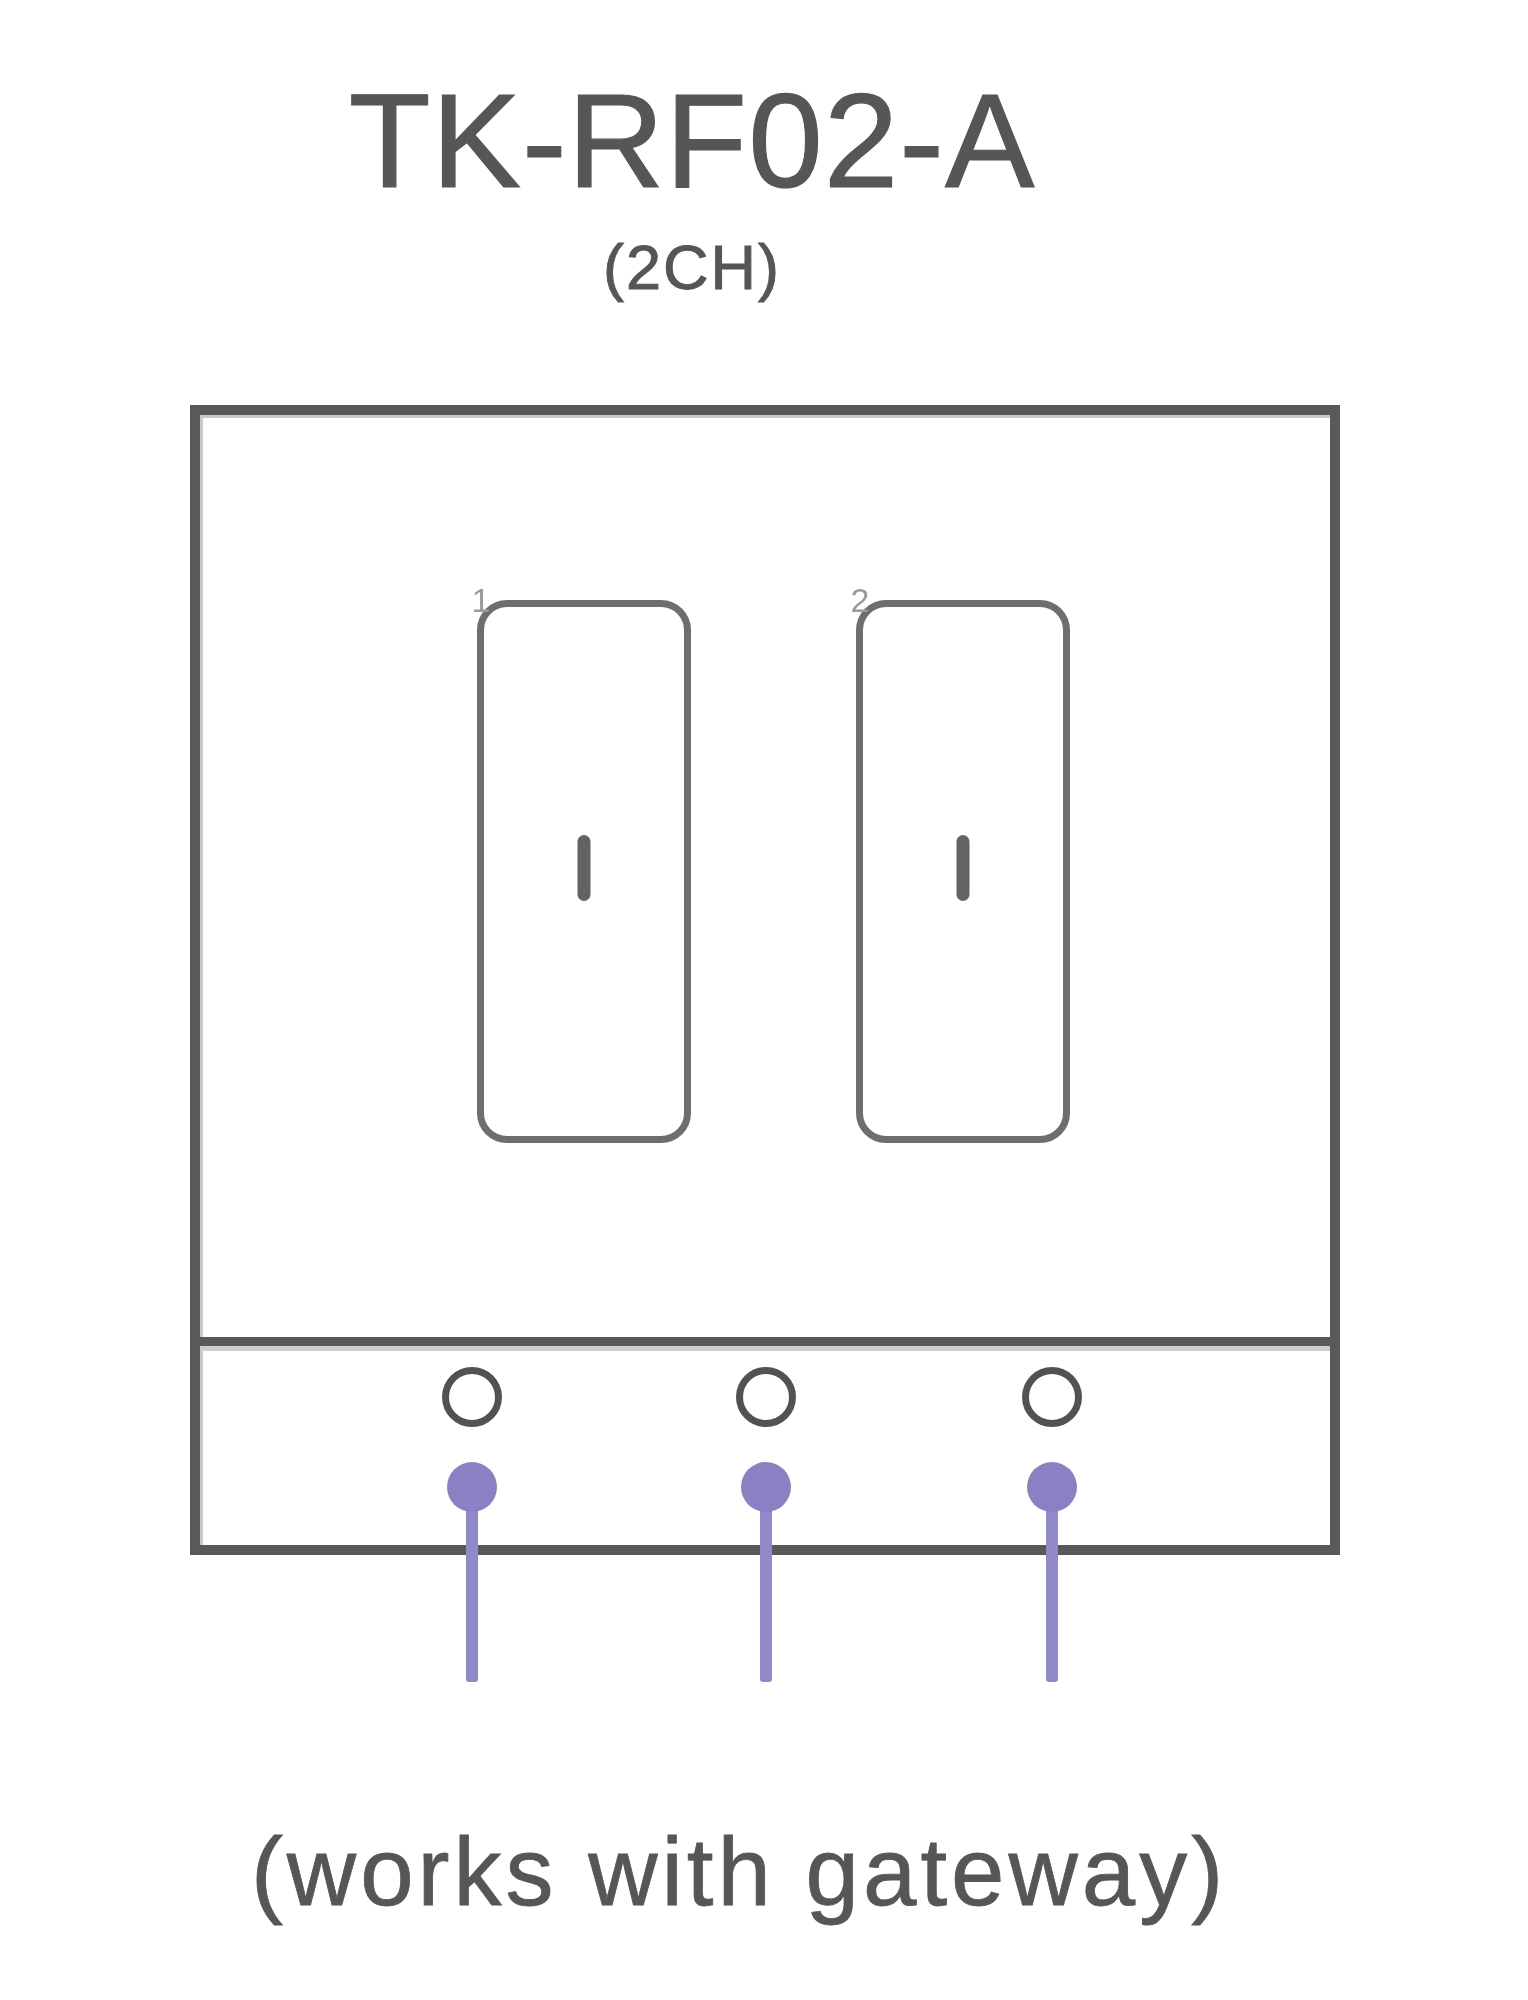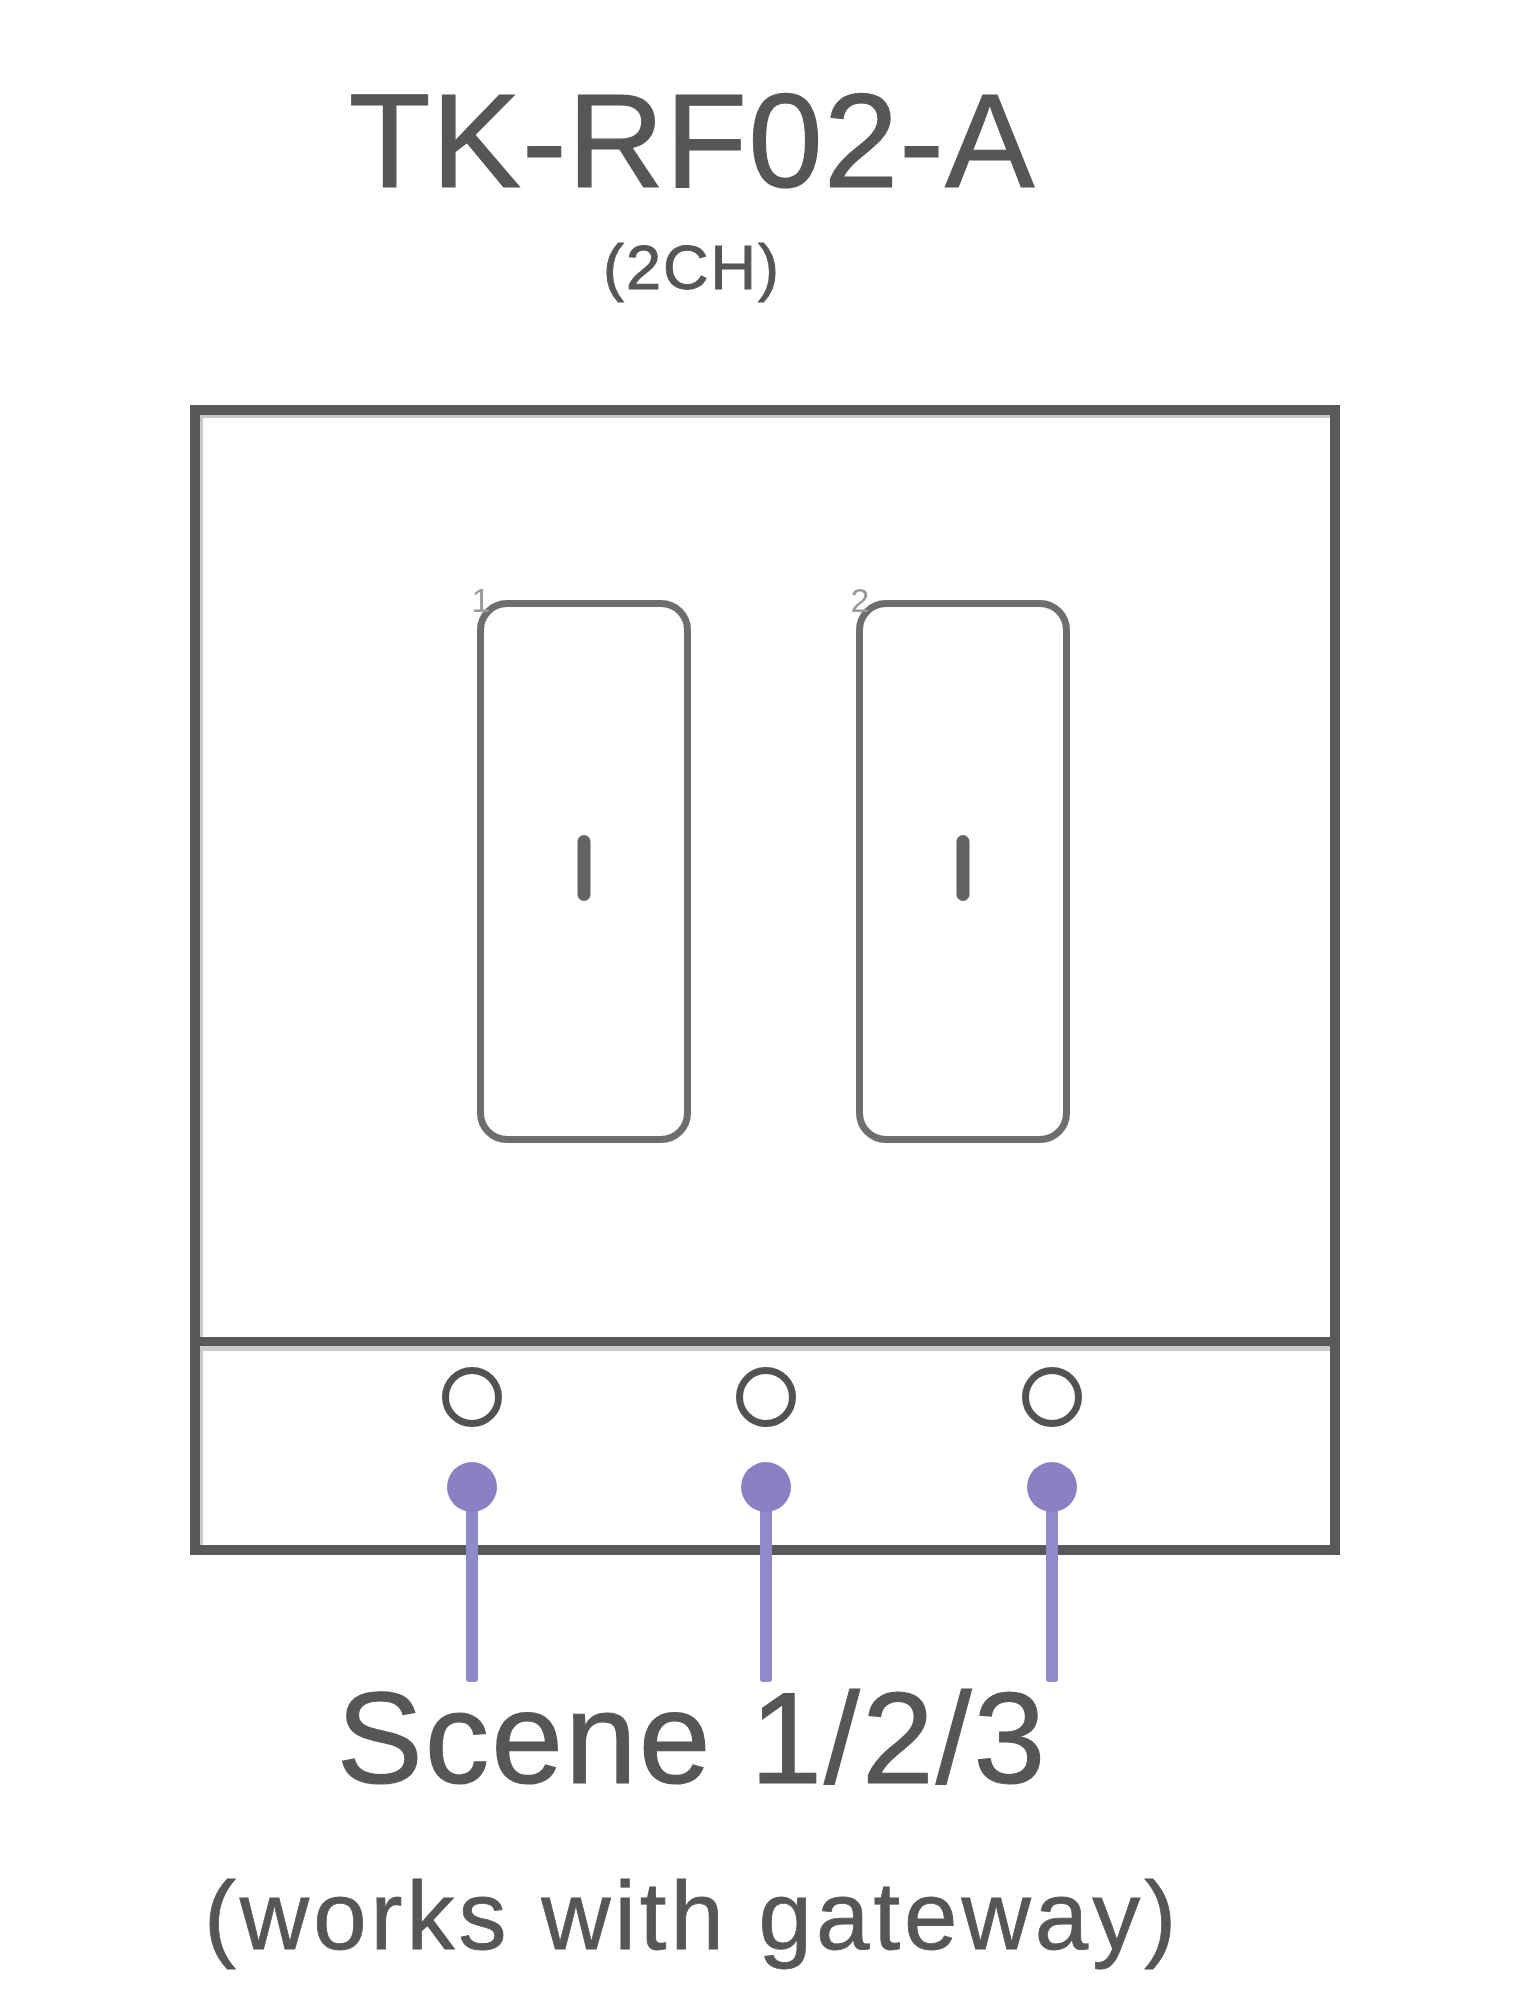--- a/index.html
+++ b/index.html
@@ -8,21 +8,21 @@
     width:1384px;height:2000px;
     background:var(--bg,#ffffff);
     overflow:hidden;
     font-family:"Liberation Sans","DejaVu Sans",sans-serif;
     color:var(--text,#565659);
   }
   .txt{position:absolute;left:0;width:100%;text-align:center;line-height:1;white-space:nowrap;}
   .title{top:74px;font-size:134px;letter-spacing:1px;-webkit-text-stroke:1.2px currentColor;}
   .subtitle{top:236px;font-size:63px;letter-spacing:2px;-webkit-text-stroke:1px currentColor;}
   .caption1{top:1674px;font-size:129px;letter-spacing:2px;-webkit-text-stroke:1.2px currentColor;}
-  .caption2{top:1868px;font-size:96px;letter-spacing:4px;-webkit-text-stroke:0.8px currentColor;}
+  .caption2{top:1824px;font-size:96px;letter-spacing:4px;margin-left:47px;-webkit-text-stroke:0.8px currentColor;}
 
   
   .device{
     position:absolute;left:190px;top:405px;width:1150px;height:1150px;
     box-sizing:border-box;border:10px solid var(--outline,#59595c);
     background:#ffffff;
     box-shadow:inset 3px 3px 0 #c9c9cc;
   }
   .divider{
     position:absolute;left:200px;top:1337px;width:1130px;height:9px;
@@ -105,16 +105,15 @@
   </div>
   <div class="pin pin-2">
     <span class="pin-stem"></span>
     <span class="pin-head"></span>
   </div>
   <div class="pin pin-3">
     <span class="pin-stem"></span>
     <span class="pin-head"></span>
   </div>
 
-  <div class="txt caption1">Scene 1/2/3</div>
   <div class="txt caption2">(works with gateway)</div>
 
 </div>
 
 </body></html>

